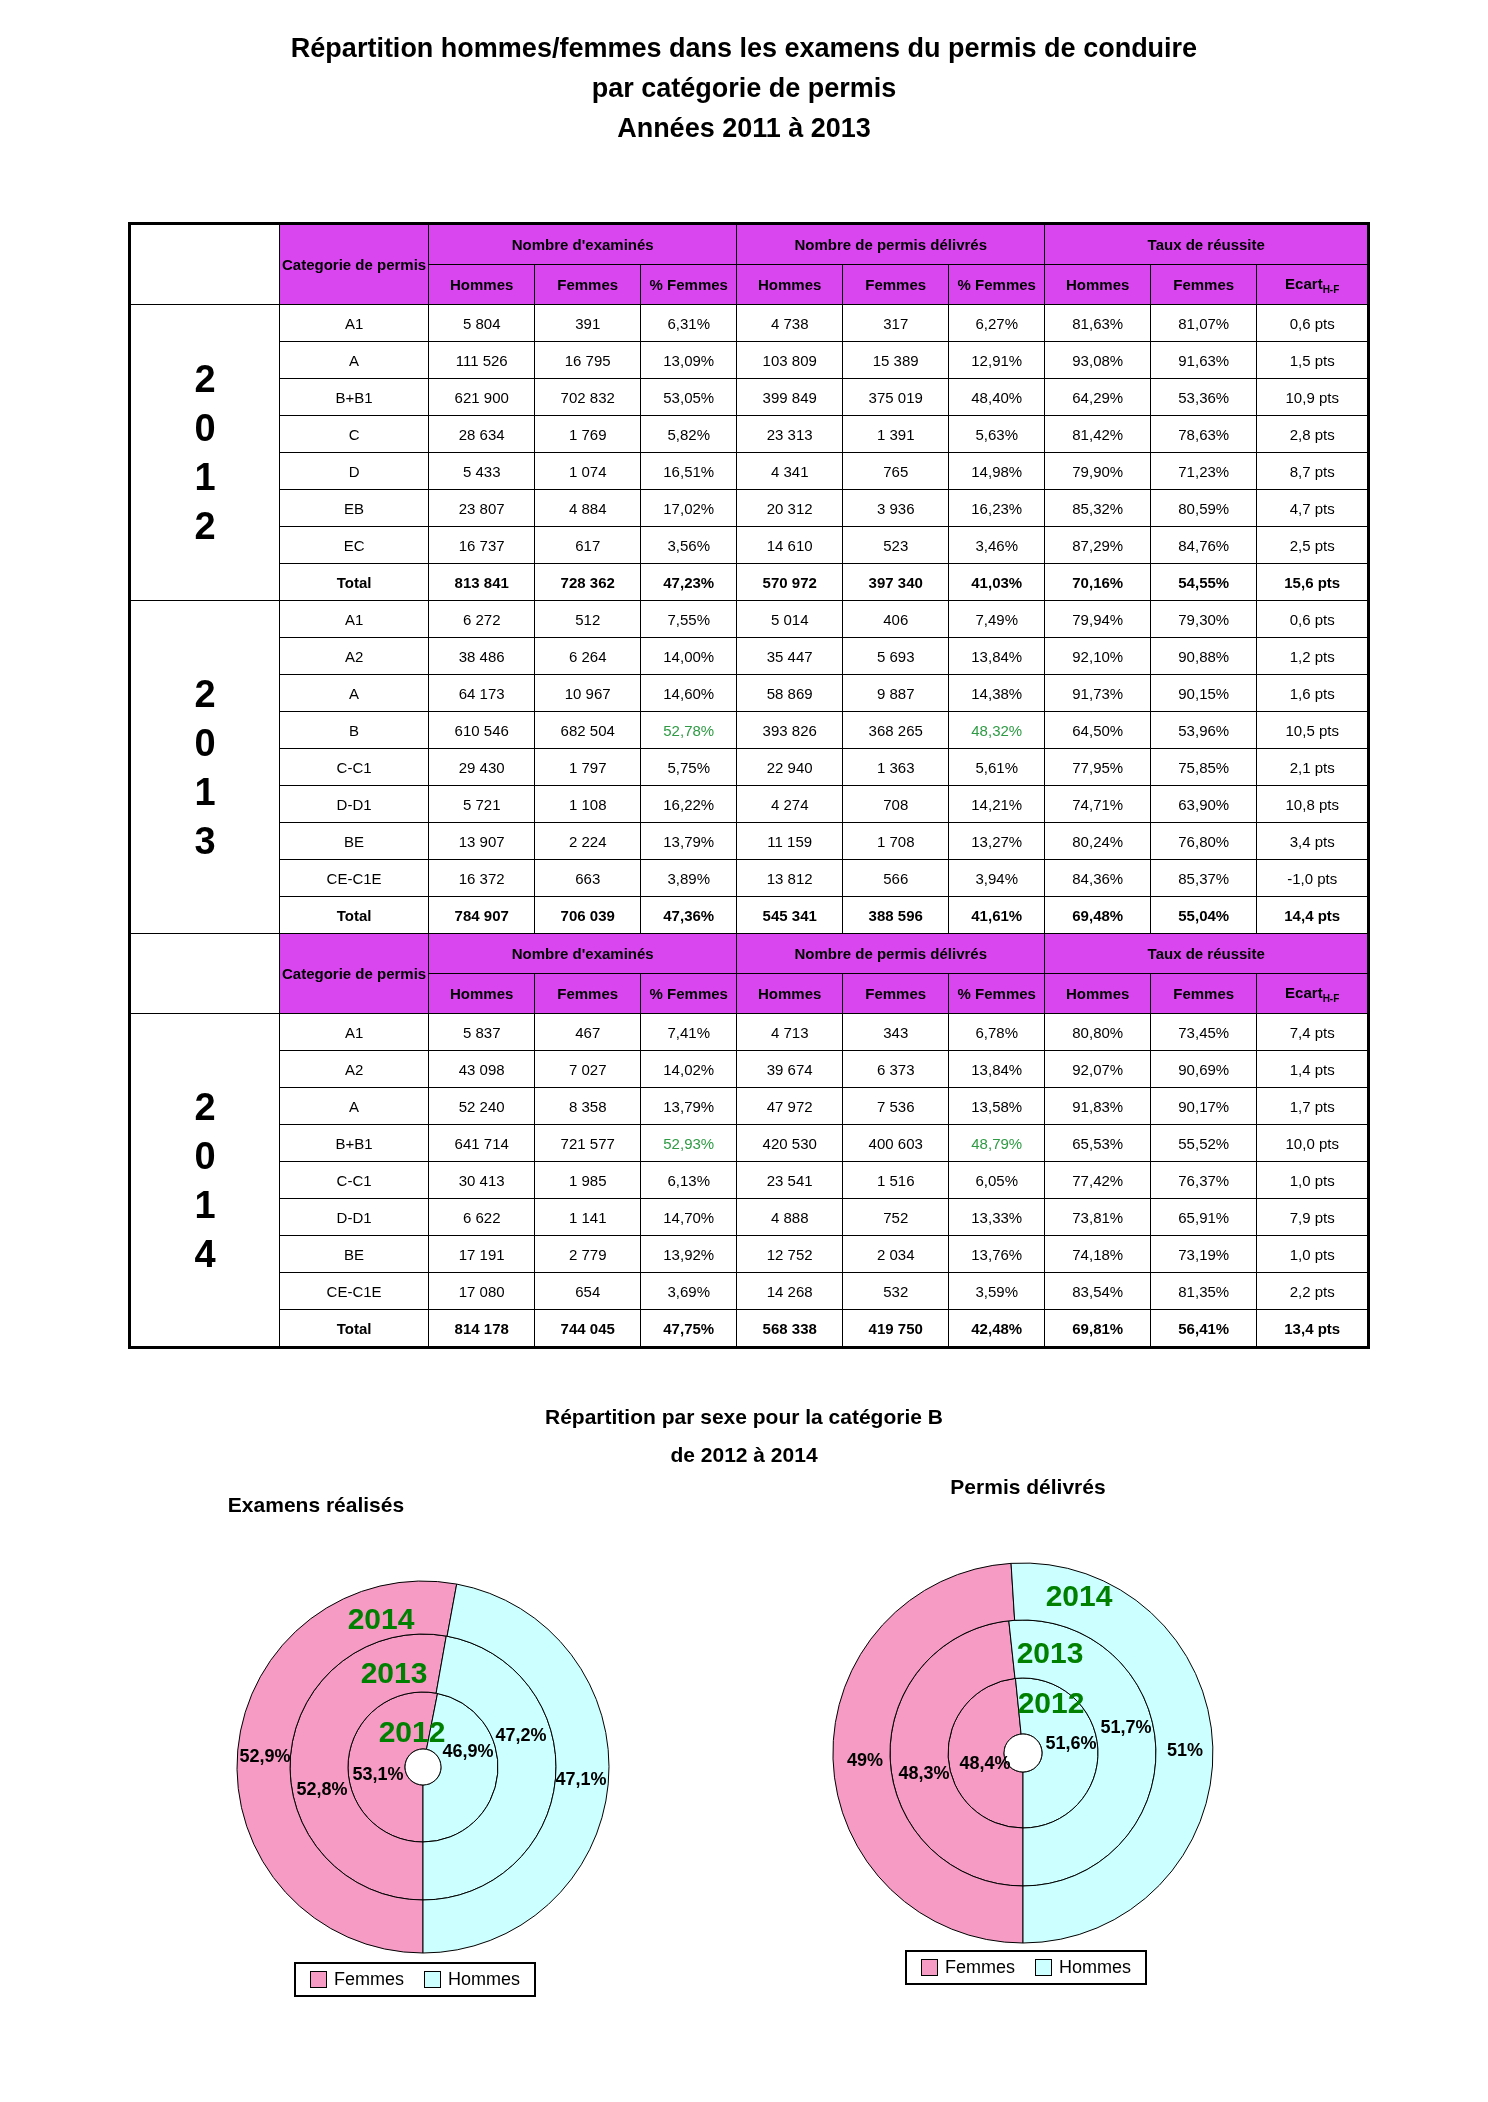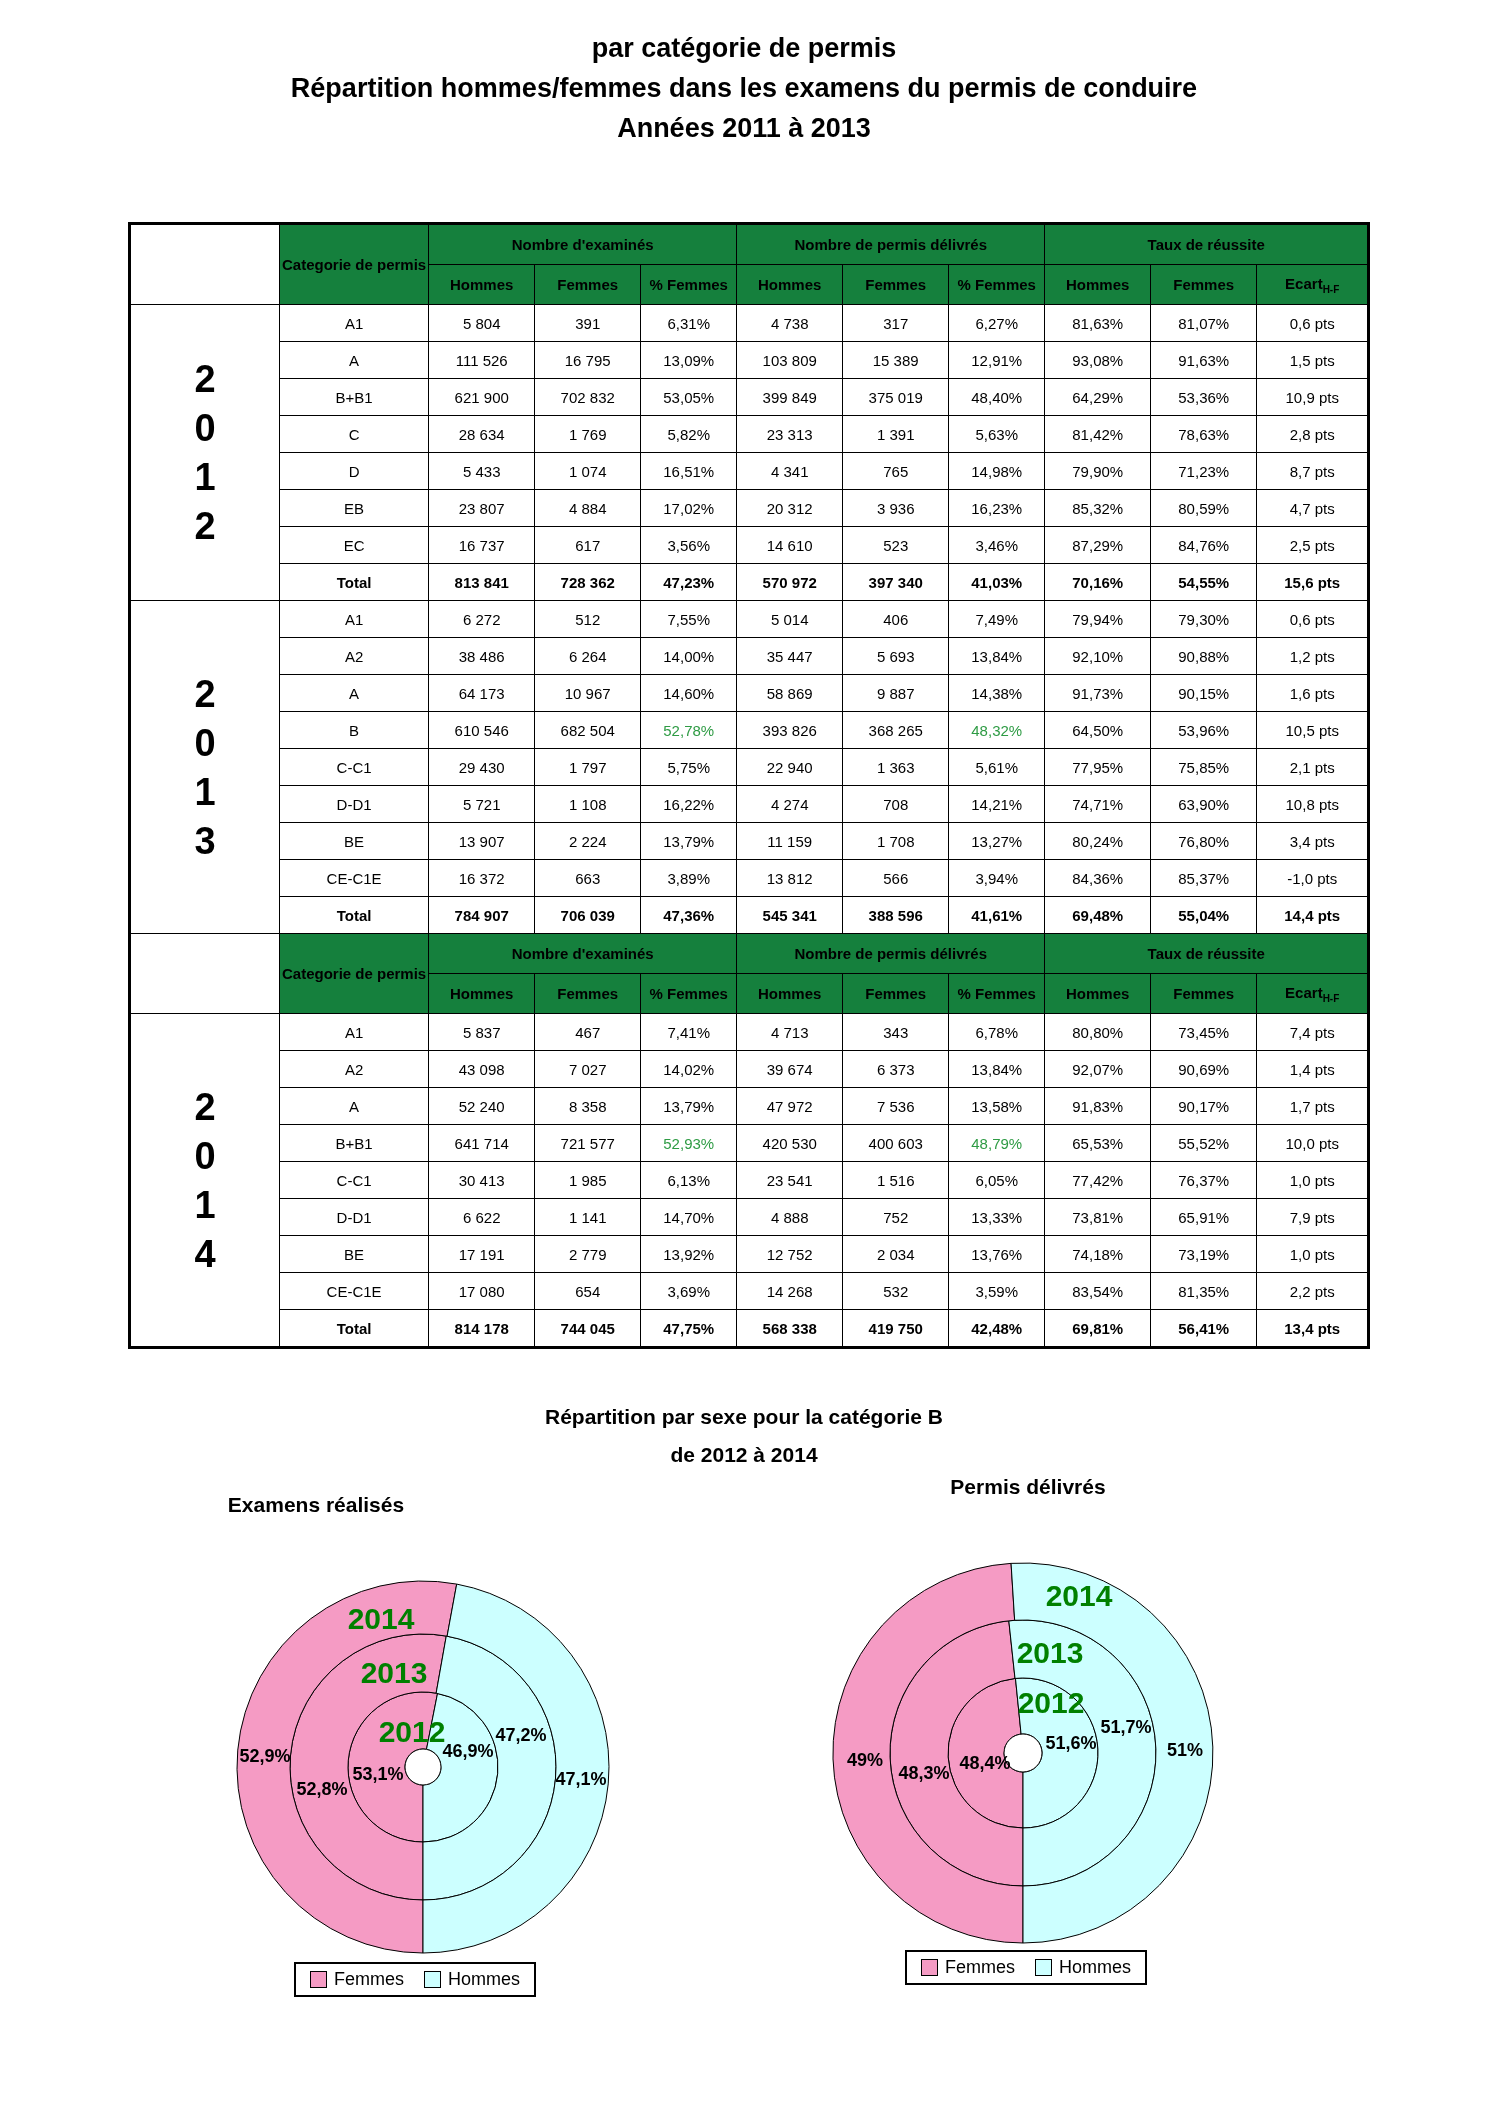--- a/index.html
+++ b/index.html
@@ -11,21 +11,21 @@
   .doc-title{position:absolute;top:28px;left:0;width:100%;text-align:center;
     font-weight:bold;font-size:27px;line-height:40px;}
   .section-title{position:absolute;top:1398px;left:0;width:100%;text-align:center;
     font-weight:bold;font-size:21px;line-height:38px;}
   
   #main-table{position:absolute;left:128px;top:222px;border-collapse:collapse;
     table-layout:fixed;border:3px solid #000;}
   #main-table td{border:1px solid #000;text-align:center;vertical-align:middle;
     font-size:15px;height:36px;padding:0 2px;overflow:hidden;white-space:nowrap;}
   #main-table tr.hrow td{height:39px;}
-  td.orange{background:#15803d;font-weight:bold;white-space:pre-line;}
+  td.orange{background:#d946ef;font-weight:bold;white-space:pre-line;}
   td.gv{border-left-width:3px;}
   td.year-cell{border-right:3px solid #000;background:#fff;}
   .digits{display:flex;flex-direction:column;align-items:center;justify-content:center;gap:9px;}
   .digits div{font-size:38px;font-weight:bold;line-height:40px;}
   tr.total-row td{font-weight:bold;border-top-width:2px;}
   tr.grp td{border-top-width:2px;}
   tr.block-start td{border-top:3px solid #000;}
   tr.hrow1 td{border-top:3px solid #000;}
   td.green{color:#2E9B44;}
   sub{font-size:10px;}
@@ -44,22 +44,22 @@
     font-weight:bold;color:#008000;white-space:nowrap;z-index:3;}
   .legend{position:absolute;border:2px solid #000;background:#fff;display:flex;
     align-items:center;gap:20px;padding:5px 14px;font-size:18px;z-index:3;}
   .legend-item{display:flex;align-items:center;}
   .sw{width:15px;height:15px;border:1px solid #000;display:inline-block;margin-right:7px;}
 </style>
 </head>
 <body>
 
 <div class="doc-title">
+  <div>Répartition hommes/femmes dans les examens du permis de conduire</div>
   <div>par catégorie de permis</div>
-  <div>Répartition hommes/femmes dans les examens du permis de conduire</div>
   <div>Années 2011 à 2013</div>
 </div>
 
 <table id="main-table">
   <colgroup>
     <col style="width:150px">
       <col style="width:100px">
     <col style="width:106px">
       <col style="width:106px">
       <col style="width:96px">

